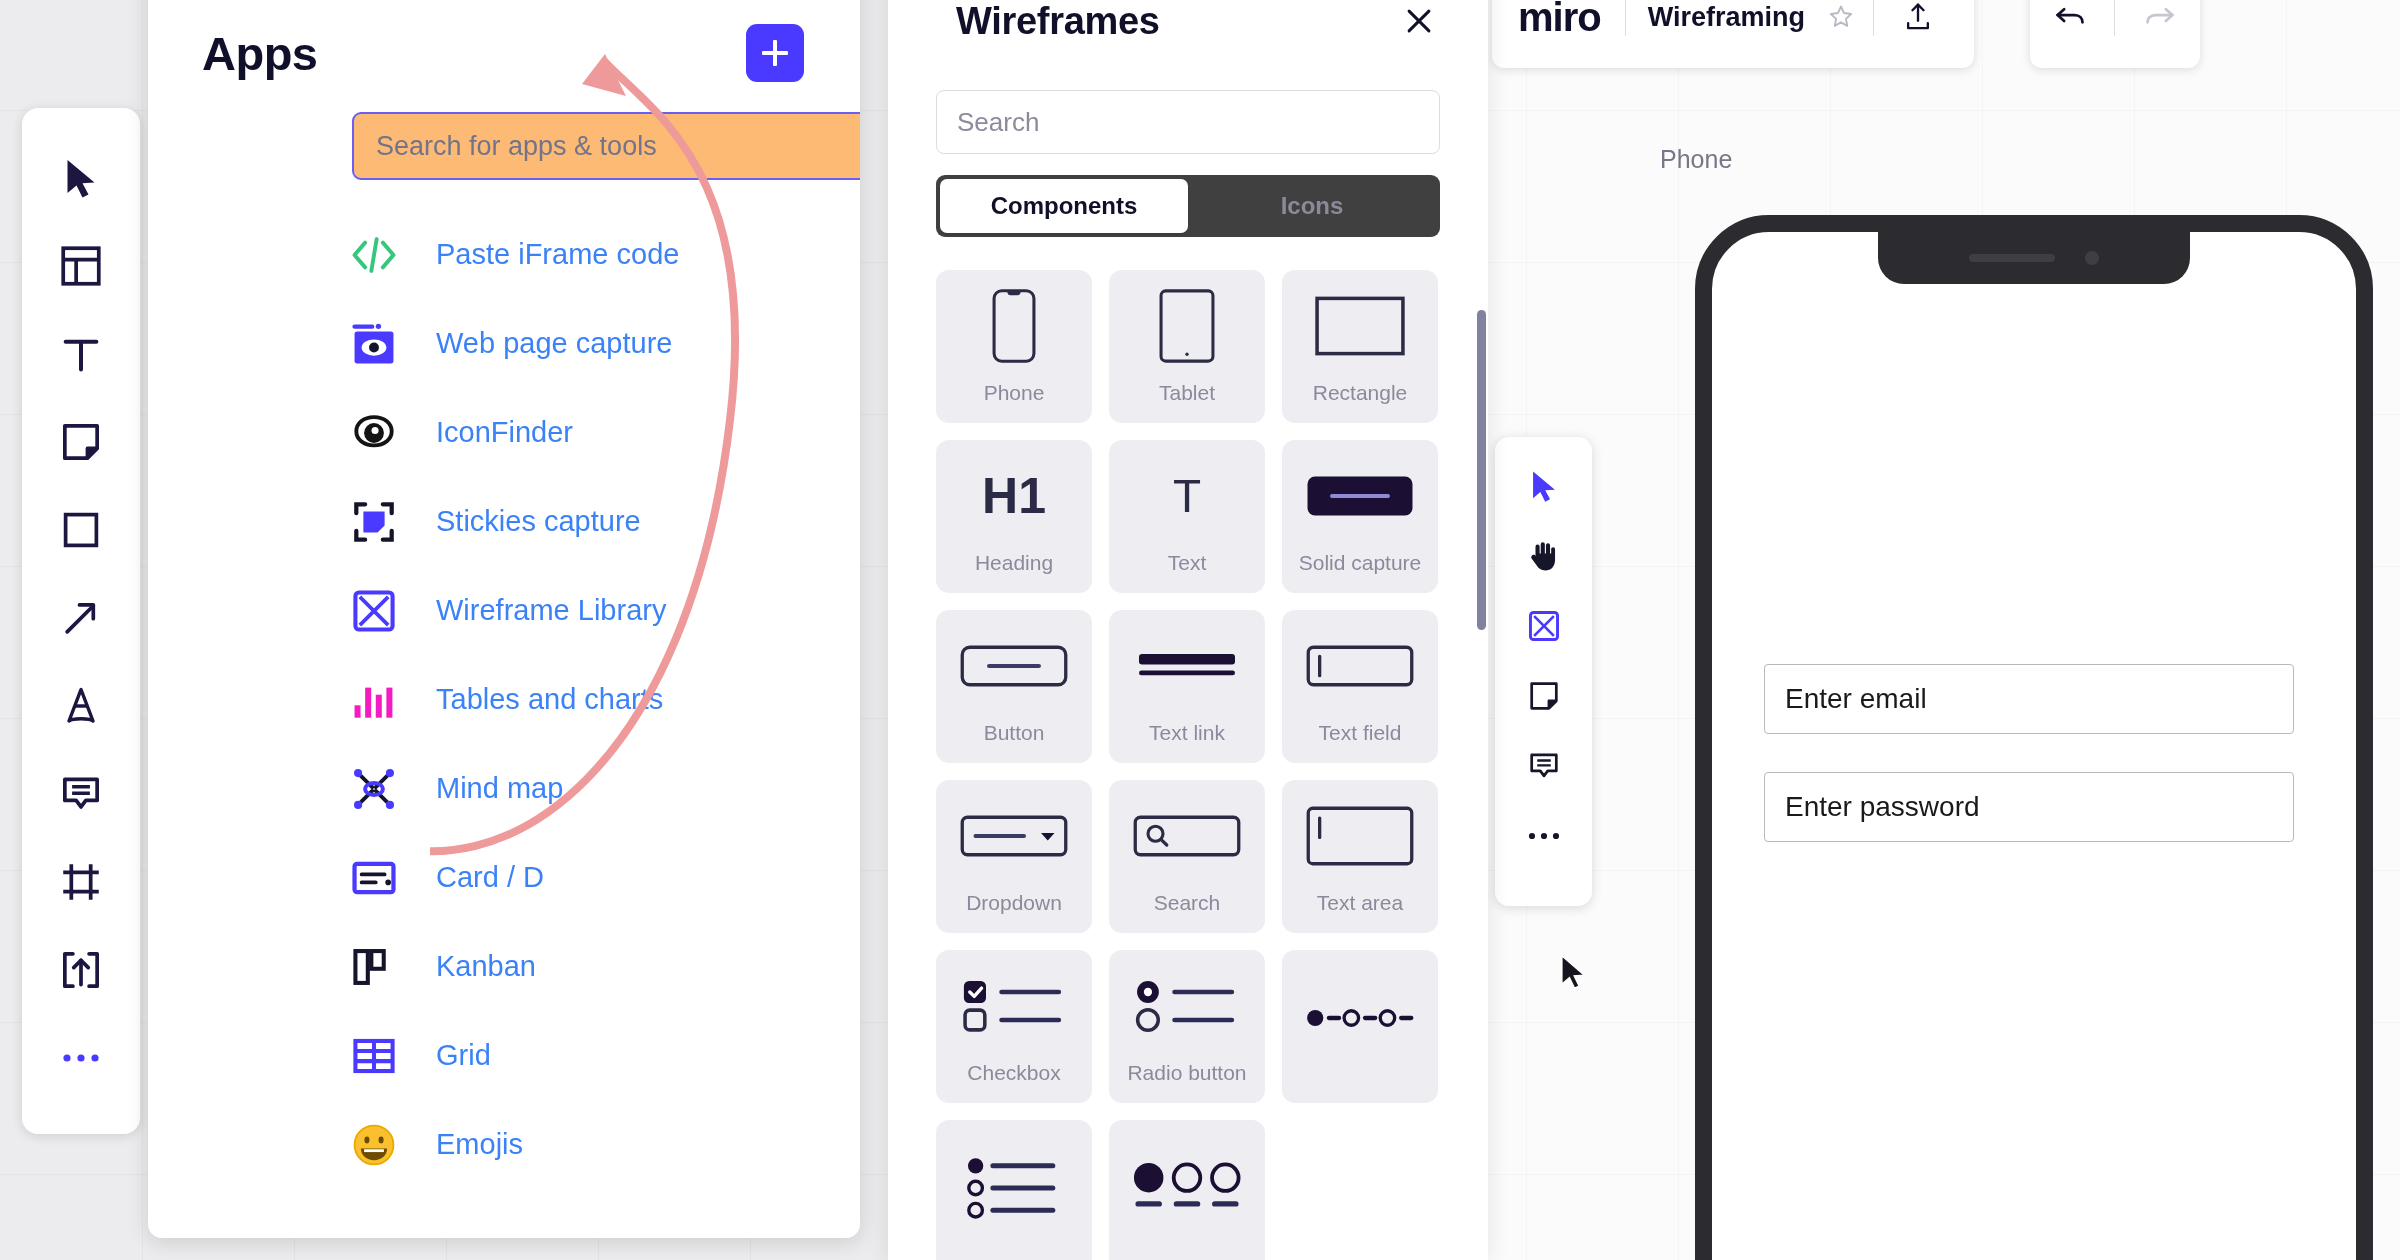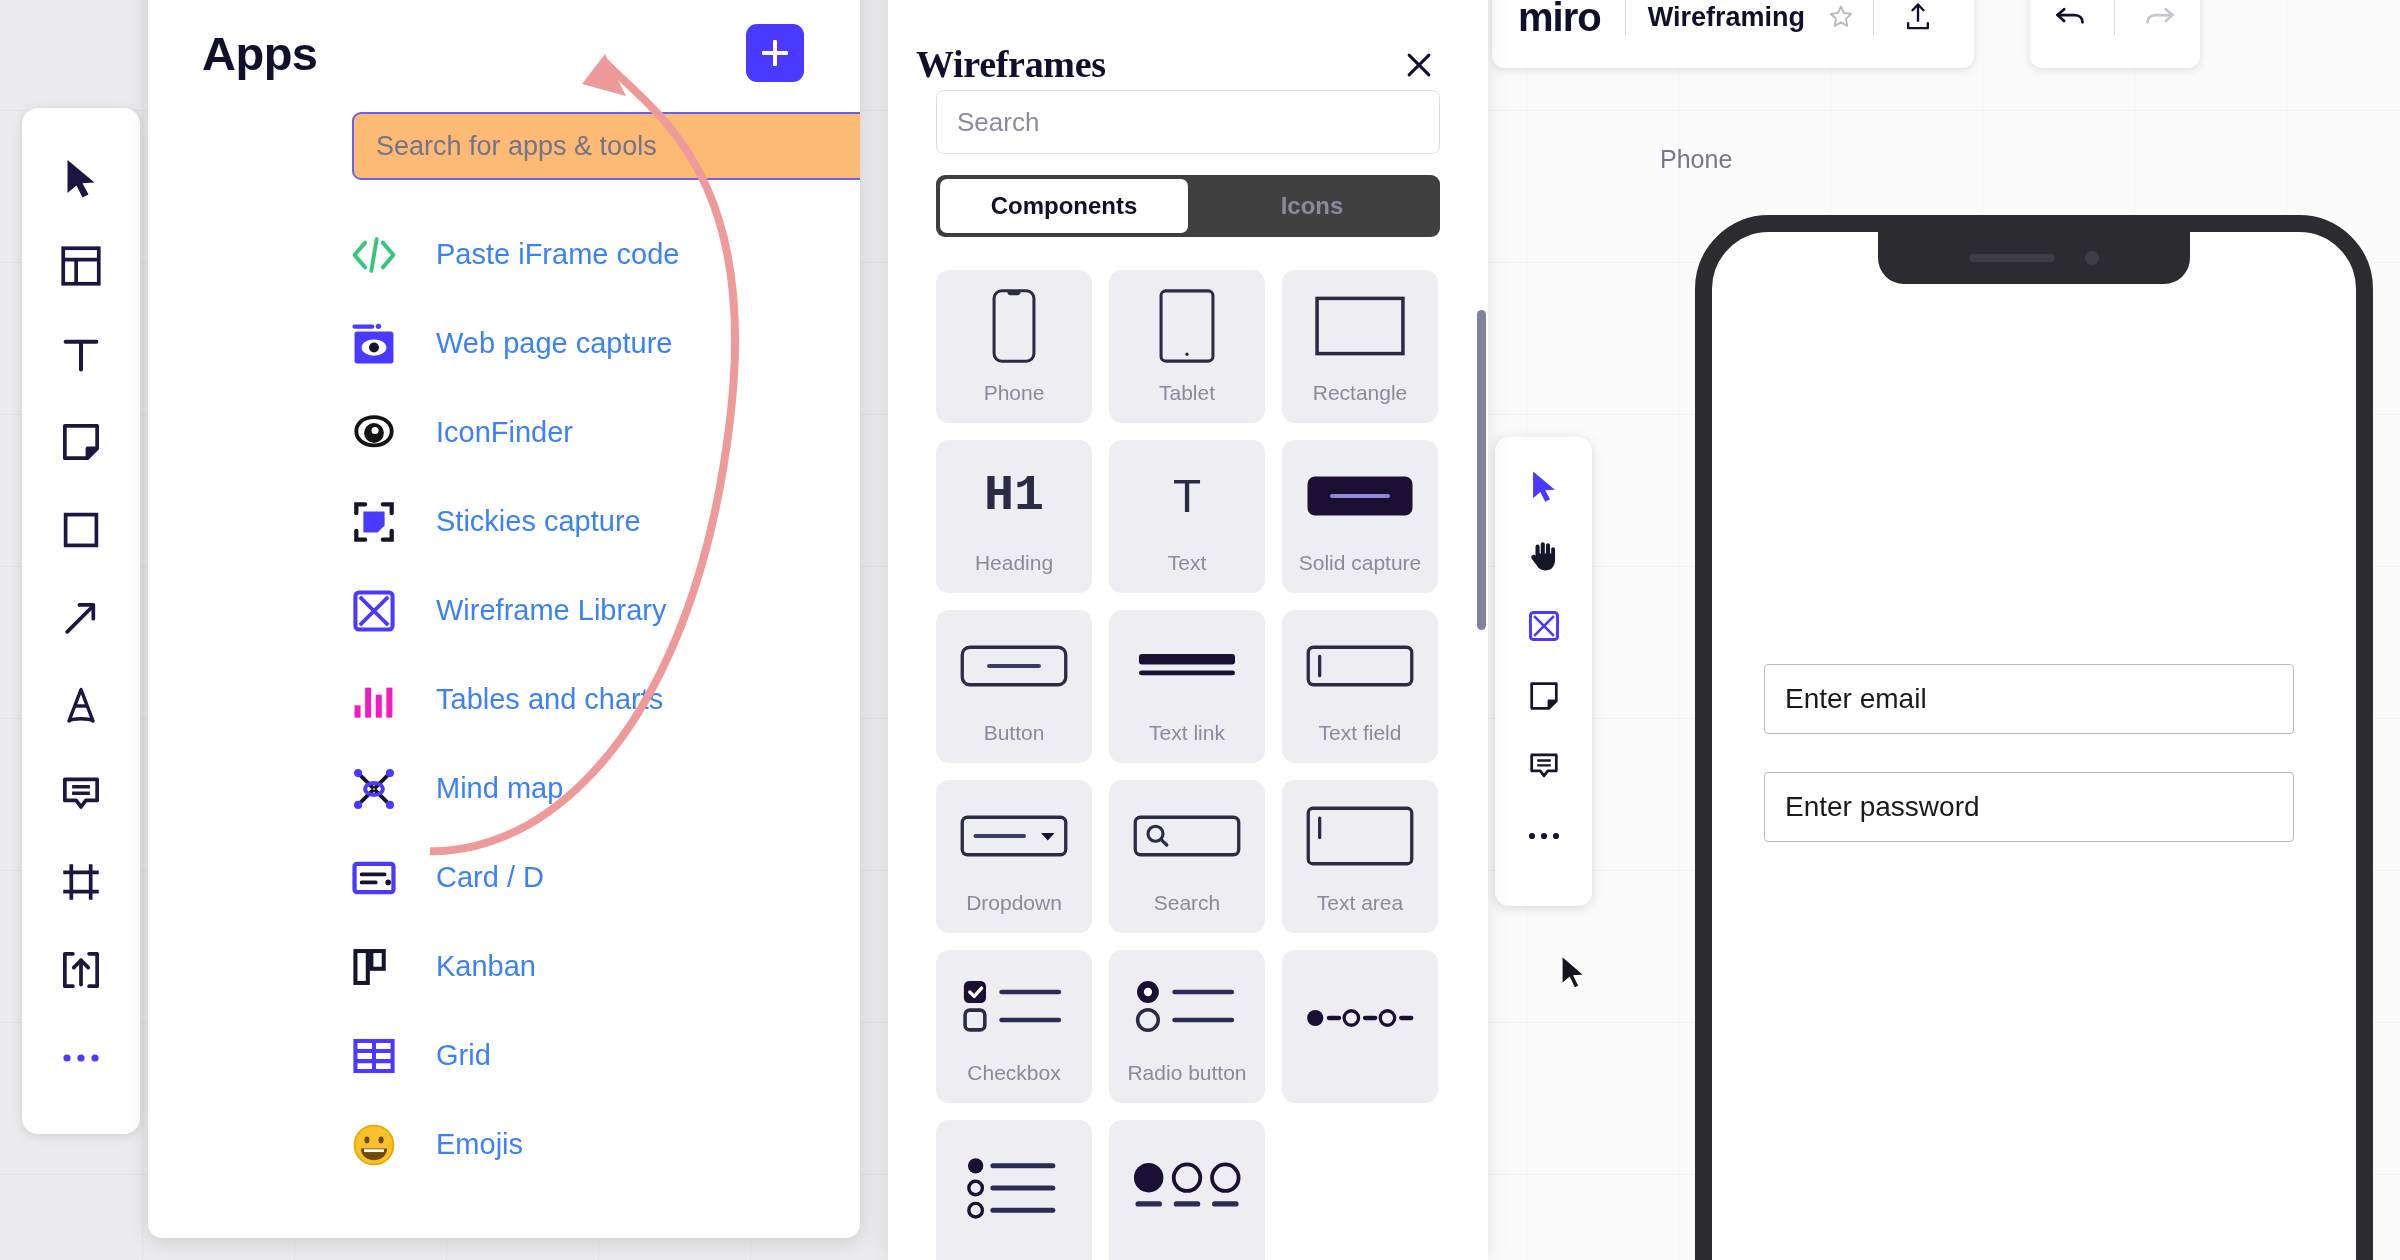--- a/index.html
+++ b/index.html
@@ -85,21 +85,21 @@
   .app-ico svg{display:block;}
   .app-label{font-size:29px;color:#3b82f6;white-space:nowrap;}
 
   
   #wf-panel{
     position:absolute;left:888px;top:-30px;width:600px;height:1290px;
     background:#fff;box-shadow:0 0 22px rgba(0,0,0,.10);
   }
   #wf-header{
     position:absolute;left:0;right:0;top:30px;height:86px;
-    display:flex;align-items:flex-end;padding:0 48px 0 28px;box-sizing:border-box;font-family:Liberation Serif, serif;
+    display:flex;align-items:flex-start;padding:0 48px 0 68px;box-sizing:border-box;
   }
   #wf-title{flex:1;font-size:38px;font-weight:700;color:#10102a;letter-spacing:-0.3px;}
   #wf-close{width:42px;height:42px;display:flex;align-items:center;justify-content:center;cursor:pointer;}
   #wf-search{
     position:absolute;left:48px;top:120px;width:504px;height:64px;
     border:1.5px solid #dcdce3;border-radius:8px;background:#fff;
     font-size:26px;color:#73738a;padding:0 20px;box-sizing:border-box;
     font-family:"Liberation Sans", sans-serif;outline:none;
   }
   #wf-search::placeholder{color:#8b8b9e;opacity:1;}
@@ -512,21 +512,21 @@
       <div class="wf-cell">
         <div class="art">
           <svg xmlns="http://www.w3.org/2000/svg" width="92" height="62" viewBox="0 0 60 40" fill="none" stroke="#2b2b45" stroke-width="2.3">
             <rect x="2" y="2" width="56" height="36"></rect>
           </svg>
         </div>
         <div class="cap">Rectangle</div>
       </div>
       <div class="wf-cell">
         <div class="art">
-          <span style="font-size:50px;font-weight:700;color:#2b2b45;font-family:Liberation Mono, monospace;line-height:1;">H1</span>
+          <span style="font-size:50px;font-weight:700;color:#2b2b45;font-family:Liberation Sans, sans-serif;line-height:1;">H1</span>
         </div>
         <div class="cap">Heading</div>
       </div>
       <div class="wf-cell">
         <div class="art">
           <span style="font-size:46px;font-weight:400;color:#2b2b45;font-family:'Liberation Sans',sans-serif;line-height:1;">T</span>
         </div>
         <div class="cap">Text</div>
       </div>
       <div class="wf-cell">

